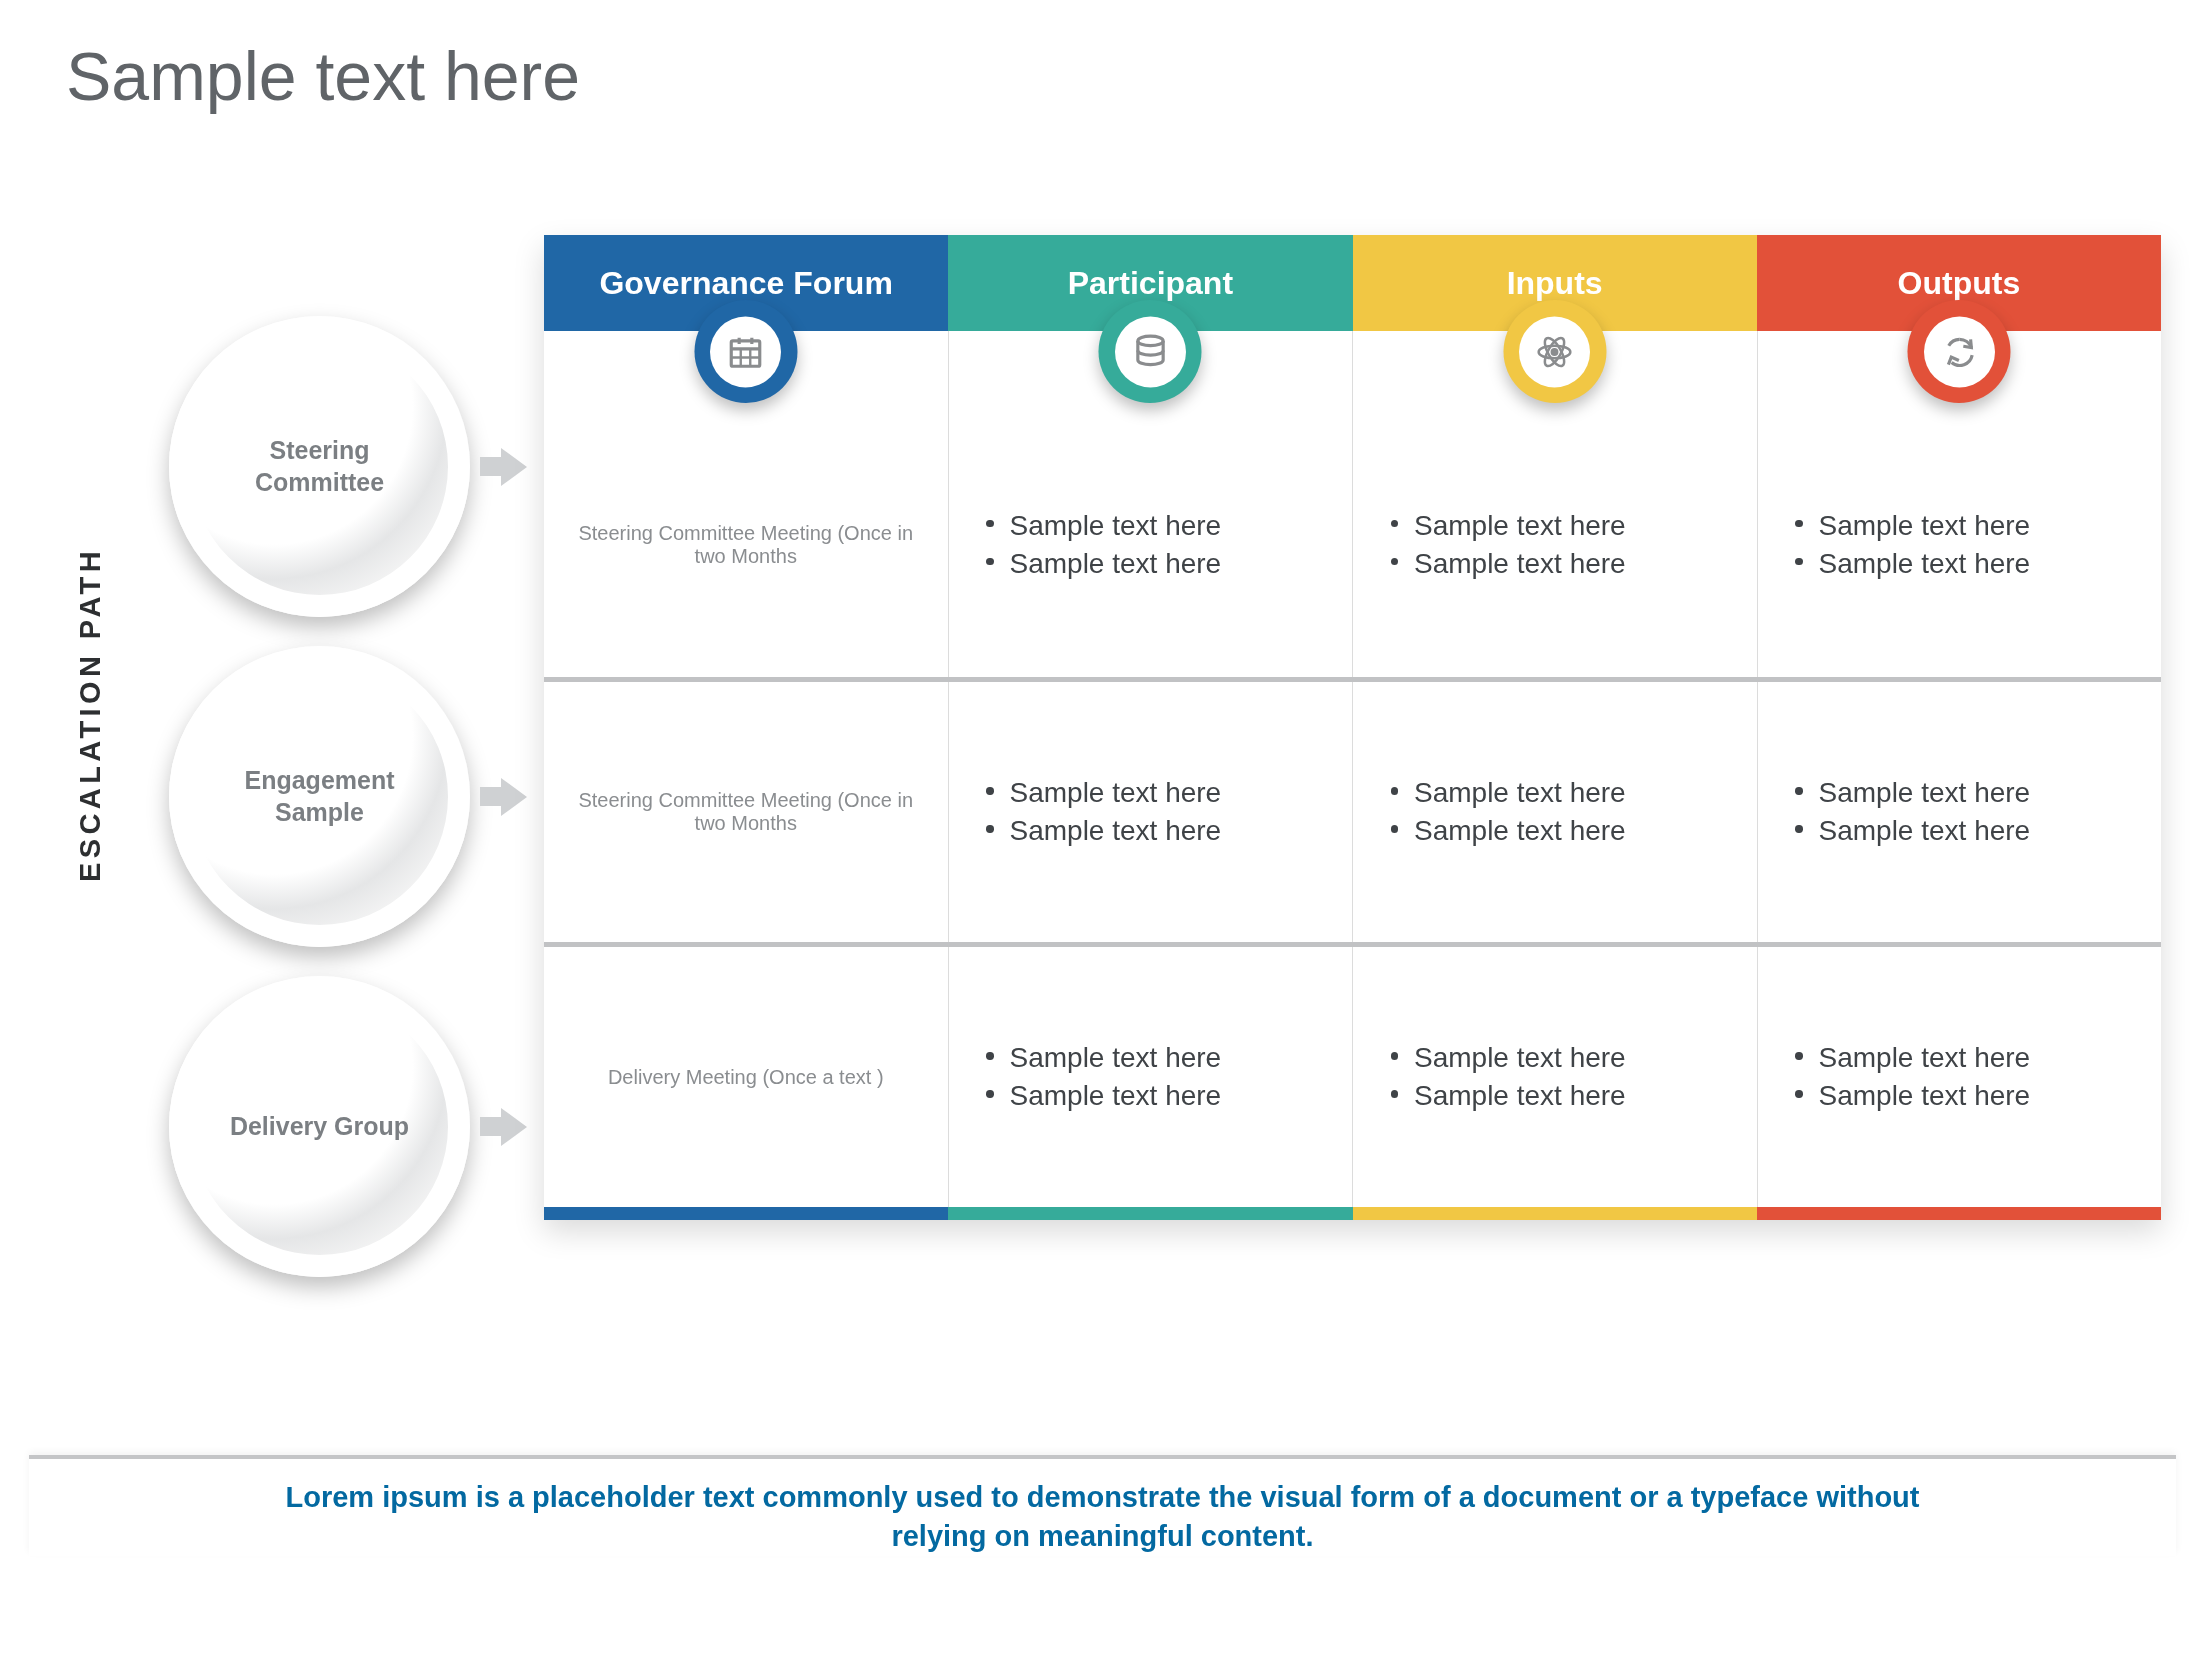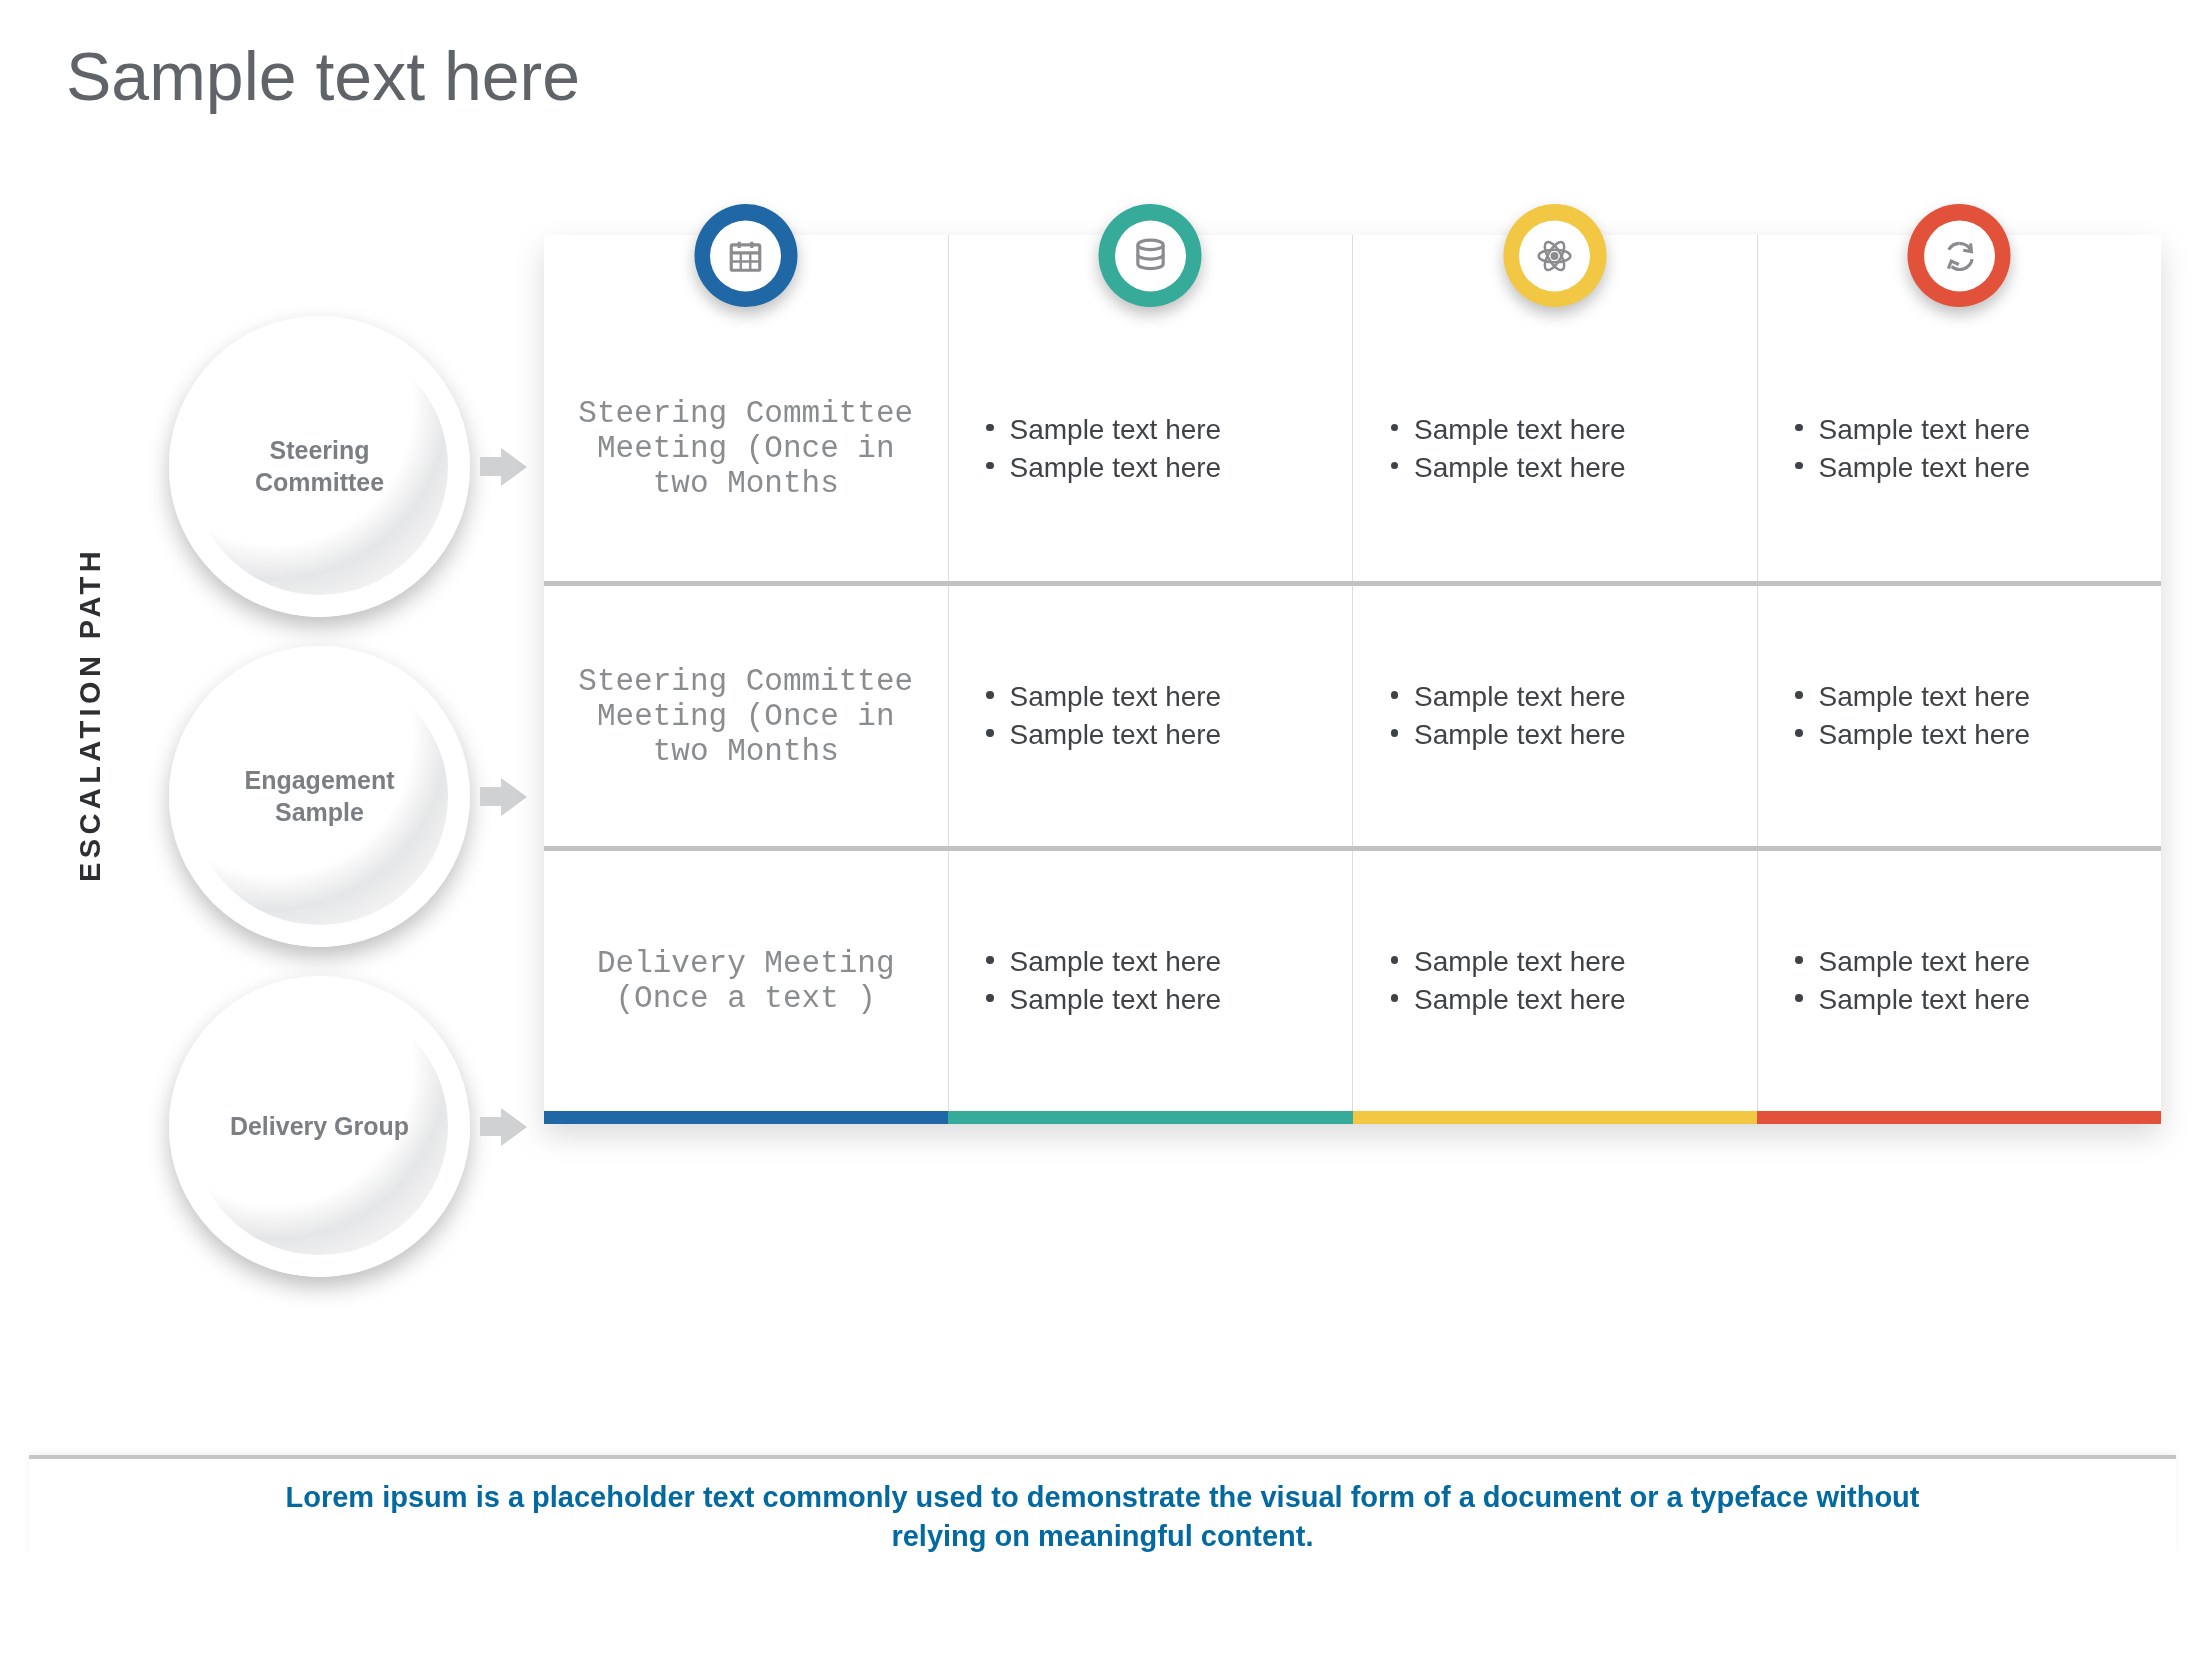--- a/index.html
+++ b/index.html
@@ -153,22 +153,21 @@
     font-size:28px;
     color:#3f4347;
     display:flex;
     align-items:center;
   }
   .cell:last-child{border-right:none;}
   .cell.gov{
     color:#8a8d90;
     justify-content:center;
     text-align:center;
-    font-size:31px;
-    font-family:Liberation Mono, monospace;
+    font-size:20px;
   }
   .cell ul{
     list-style:none;padding:0;margin:0;
     width:100%;
   }
   .cell ul li{
     position:relative;
     padding-left:29px;
     line-height:1.35;
     margin:0;
@@ -220,20 +219,26 @@
     <span>Engagement Sample</span>
     <div class="arrow"></div>
   </div>
   <div class="circle">
     <span>Delivery Group</span>
     <div class="arrow"></div>
   </div>
 </div>
 
 <div class="matrix">
+  <div class="headrow">
+    <div class="head h-blue">Governance Forum</div>
+    <div class="head h-teal">Participant</div>
+    <div class="head h-yellow">Inputs</div>
+    <div class="head h-orange">Outputs</div>
+  </div>
 
   <div class="iconrow">
     <div class="iconcell">
       <div class="drop d-blue">
         <svg viewBox="0 0 24 24">
             <rect x="3" y="5" width="18" height="16" rx="1" fill="none" stroke-width="2"></rect>
             <line x1="3" y1="10" x2="21" y2="10" stroke-width="2"></line>
             <line x1="8" y1="3" x2="8" y2="7" stroke-width="2"></line>
             <line x1="16" y1="3" x2="16" y2="7" stroke-width="2"></line>
             <line x1="9" y1="10" x2="9" y2="21" stroke-width="1.5"></line>

